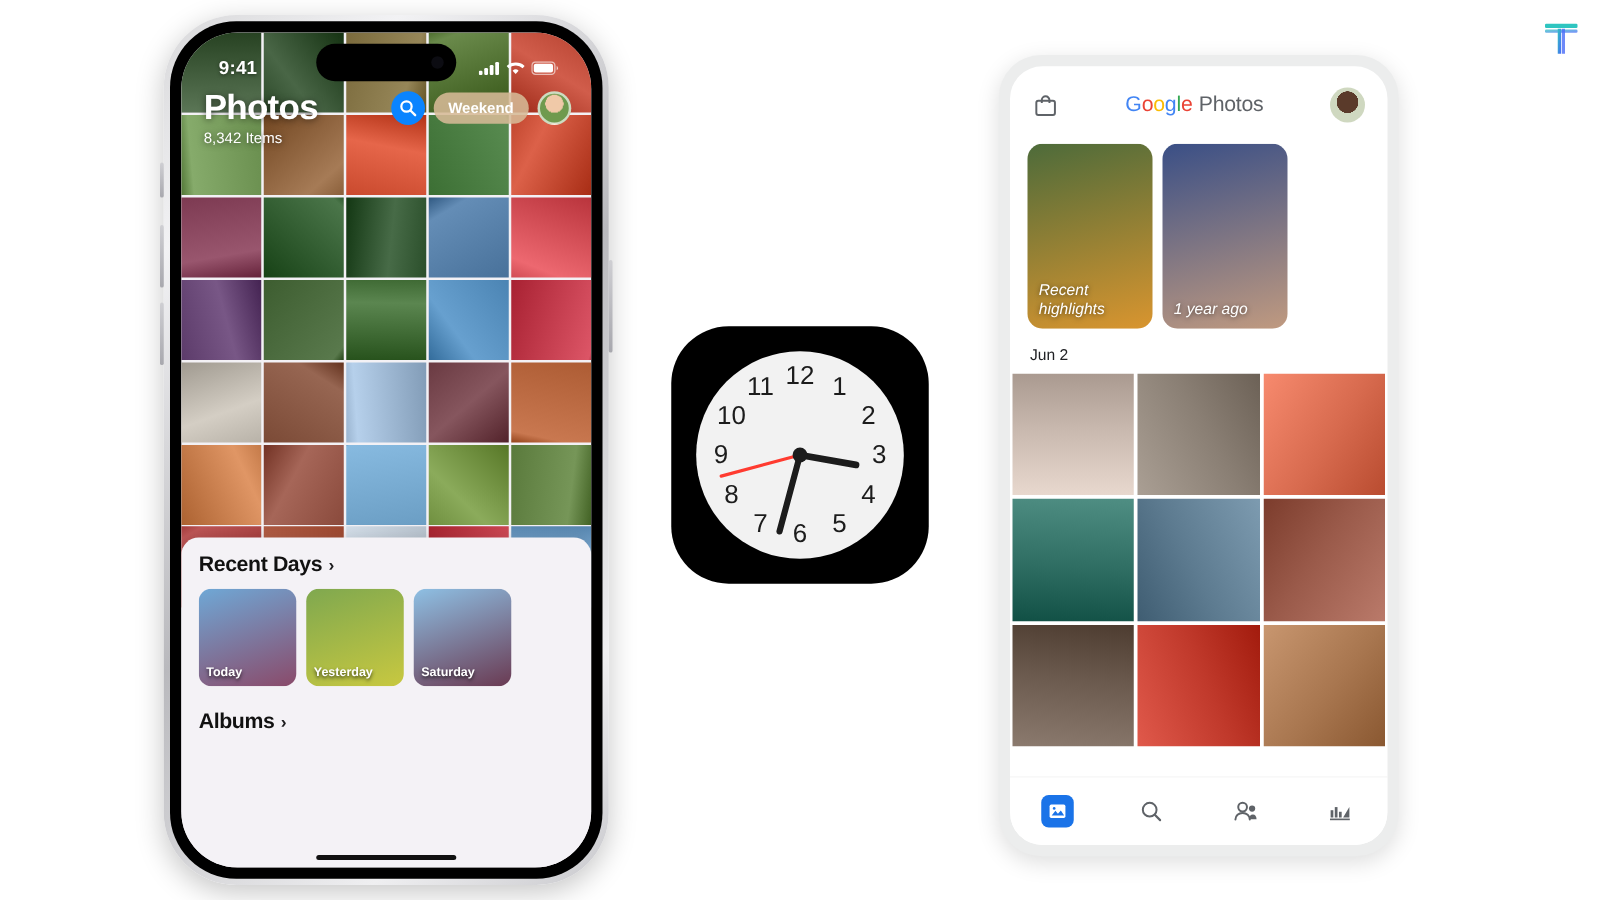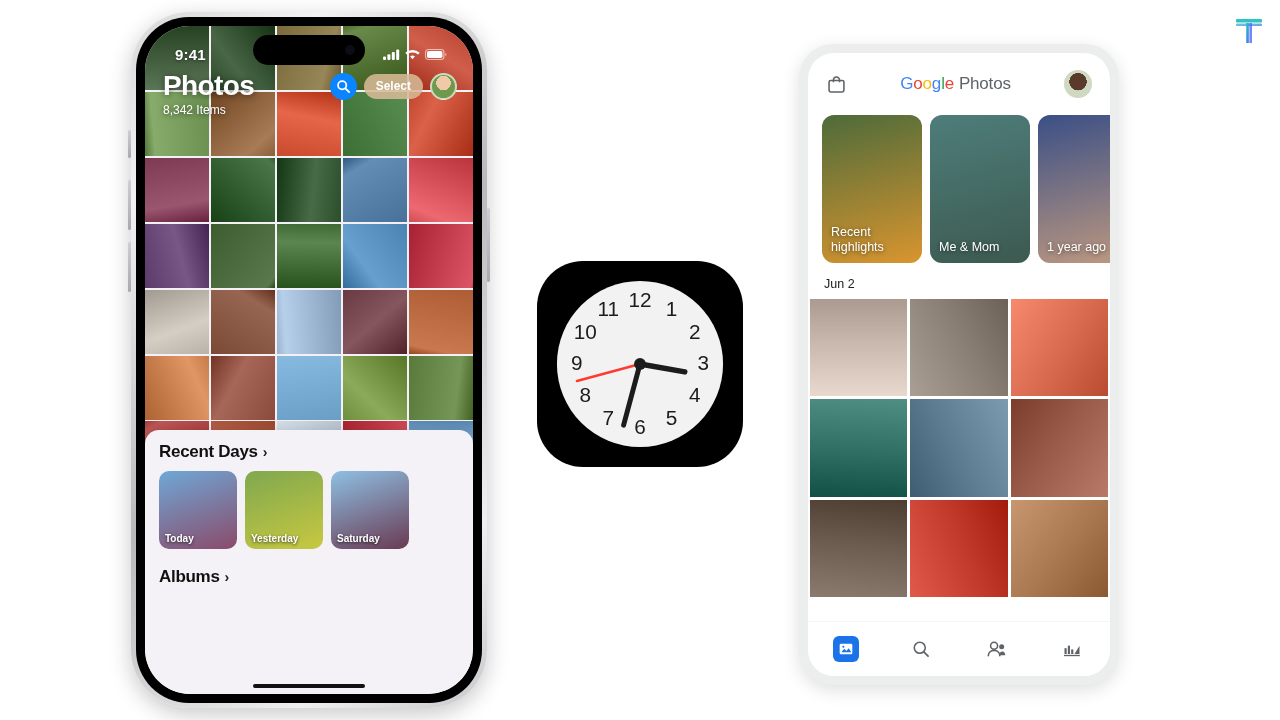--- a/index.html
+++ b/index.html
@@ -150,21 +150,21 @@
     height: 62px; display:flex; align-items:center; justify-content:space-between;
     padding: 0 18px;
   }
   .g-logo { font-size: 17px; letter-spacing: -.2px; display:flex; align-items:baseline; gap:5px;}
   .g-logo .g-word span { font-weight: 500; }
   .g-logo .photos-word { color:#5f6368; font-weight:400; }
   .g-avatar {
     width: 28px; height: 28px; border-radius: 50%;
     background: radial-gradient(circle at 50% 42%, #5a3a2a 0 40%, #cfd8c0 41% 100%);
   }
-  .memories { display: flex; gap: 8px; padding: 0 14px; overflow: hidden; }
+  .memories { display: flex; gap: 8px; padding: 0 14px; overflow: hidden; font-style: italic; }
   .memory-card {
     width: 100px; height: 148px; border-radius: 12px; flex: none;
     position: relative; overflow: hidden;
   }
   .memory-label {
     position: absolute; left: 9px; bottom: 9px; right: 6px;
     color:#fff; font-size: 12.5px; font-weight: 500; line-height: 1.15;
     text-shadow: 0 1px 4px rgba(0,0,0,.55);
   }
   .date-head { padding: 14px 16px 8px; font-size: 12.5px; color:#202124; font-weight:500; }
@@ -274,21 +274,21 @@
       <div class="ios-header">
         <div class="ios-header-row">
           <div class="ios-title">Photos</div>
           <div class="ios-actions">
             <div class="ios-search-btn">
               <svg width="15" height="15" viewBox="0 0 16 16">
                 <circle cx="6.6" cy="6.6" r="4.4" fill="none" stroke="#fff" stroke-width="1.9"></circle>
                 <line x1="10" y1="10" x2="14" y2="14" stroke="#fff" stroke-width="2" stroke-linecap="round"></line>
               </svg>
             </div>
-            <div class="ios-select-btn">Select</div>
+            <div class="ios-select-btn">Weekend</div>
             <div class="ios-avatar"></div>
           </div>
         </div>
         <div class="ios-subtitle">8,342 Items</div>
       </div>
 
       <div class="ios-sheet">
 
         <div class="sec-head">
           <h3>Recent Days</h3>
@@ -353,23 +353,20 @@
         <span class="g-word" id="g-word"><span style="color: rgb(66, 133, 244);">G</span><span style="color: rgb(234, 67, 53);">o</span><span style="color: rgb(251, 188, 5);">o</span><span style="color: rgb(66, 133, 244);">g</span><span style="color: rgb(52, 168, 83);">l</span><span style="color: rgb(234, 67, 53);">e</span></span>
         <span class="photos-word">Photos</span>
       </div>
       <div class="g-avatar"></div>
     </div>
 
     <div class="memories" id="memories">
         <div class="memory-card" style="background: linear-gradient(165deg, rgb(77, 107, 58) 0%, rgb(217, 149, 47) 100%);">
           <div class="memory-label">Recent<br>highlights</div>
         </div>
-        <div class="memory-card" style="background: linear-gradient(165deg, rgb(78, 125, 122) 0%, rgb(60, 90, 80) 100%);">
-          <div class="memory-label">Me &amp; Mom</div>
-        </div>
         <div class="memory-card" style="background: linear-gradient(165deg, rgb(58, 79, 134) 0%, rgb(192, 154, 128) 100%);">
           <div class="memory-label">1 year ago</div>
         </div>
       </div>
 
     <div class="date-head">Jun 2</div>
 
     <div class="g-grid" id="g-grid">
         <div class="gcell" style="background: linear-gradient(0deg, rgb(232, 216, 206) 0%, rgb(200, 184, 174) 55%, rgb(170, 154, 144) 100%);"></div>
         <div class="gcell" style="background: linear-gradient(61deg, rgb(170, 159, 148) 0%, rgb(138, 127, 116) 55%, rgb(108, 97, 86) 100%);"></div>

